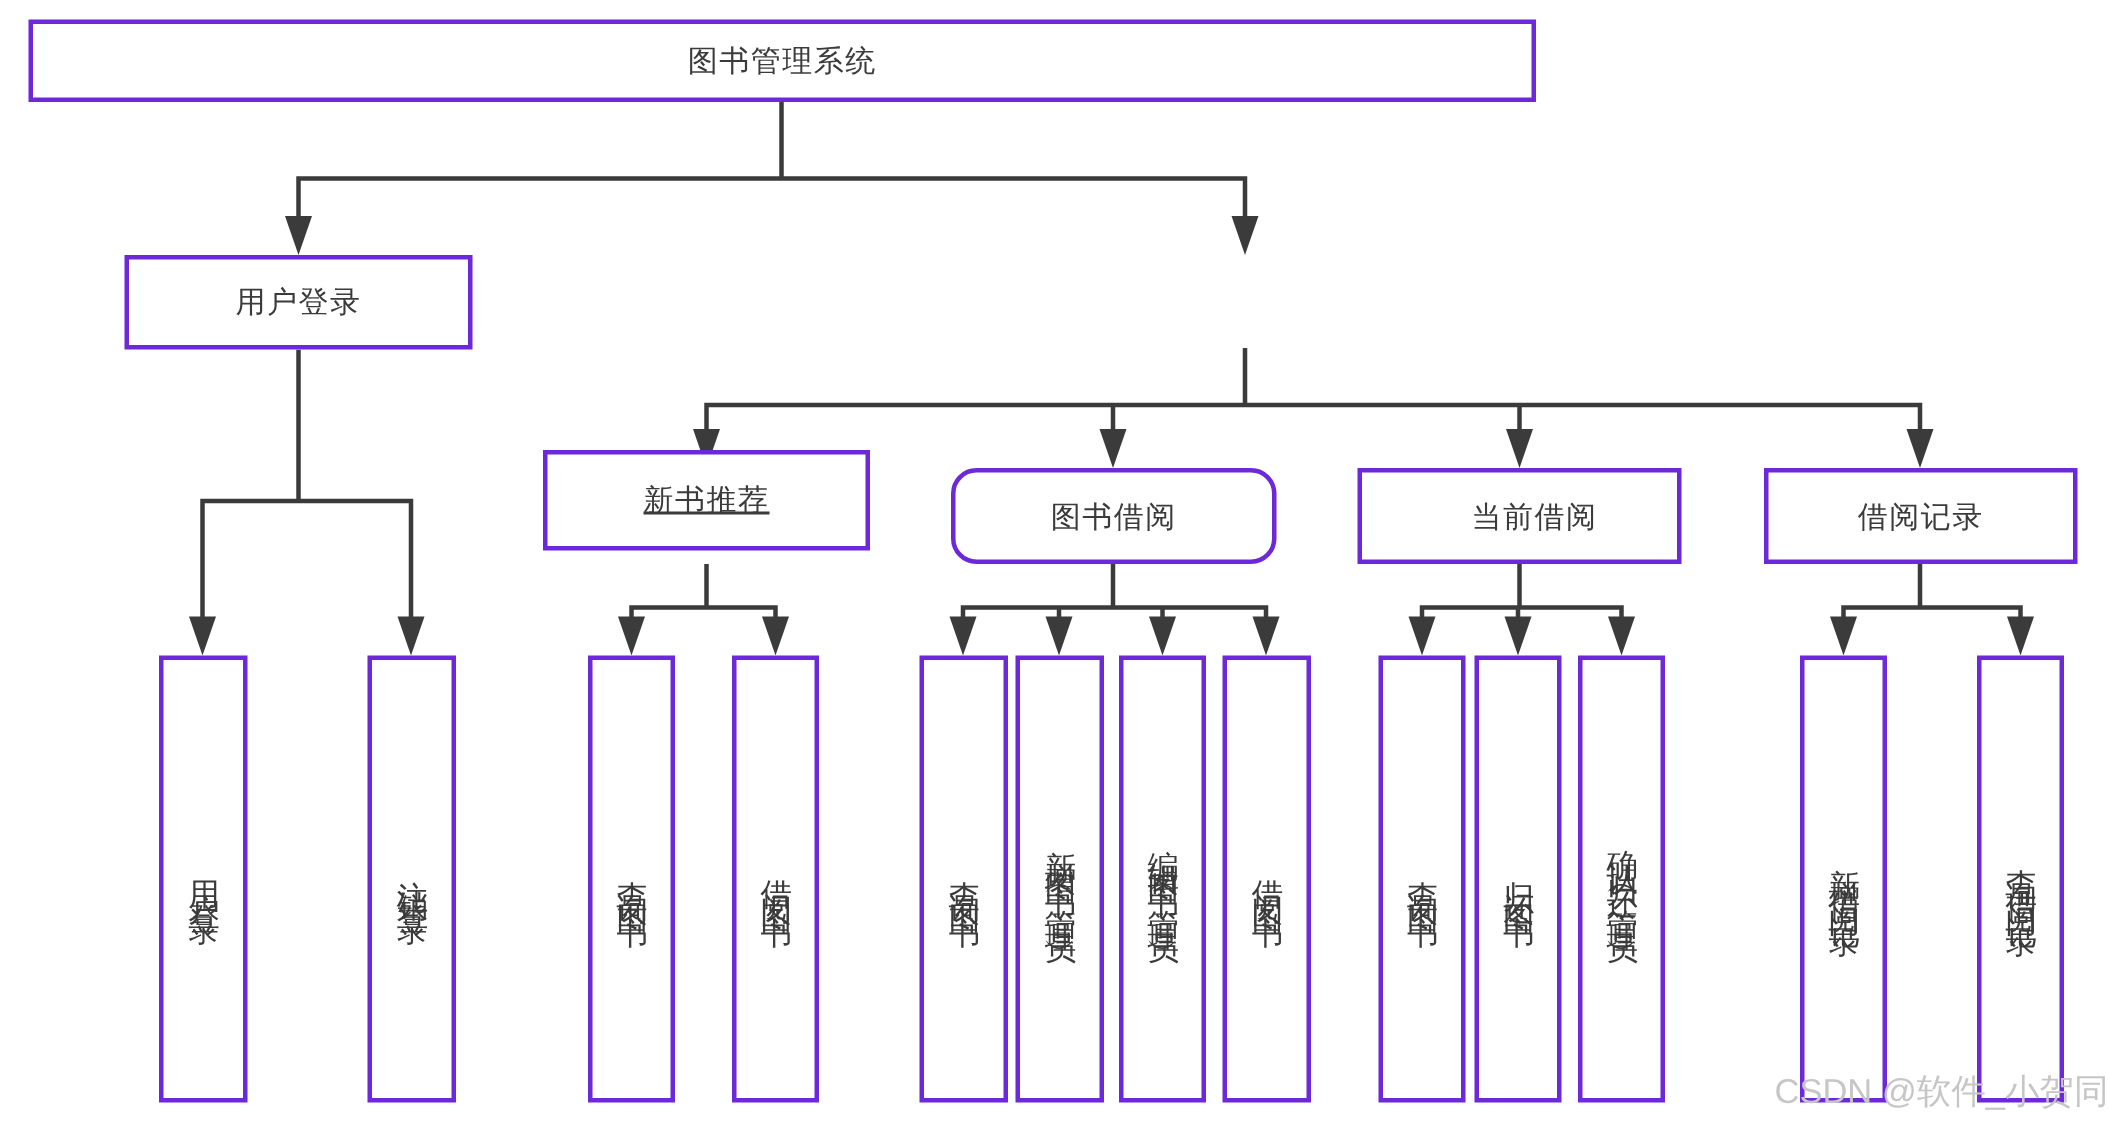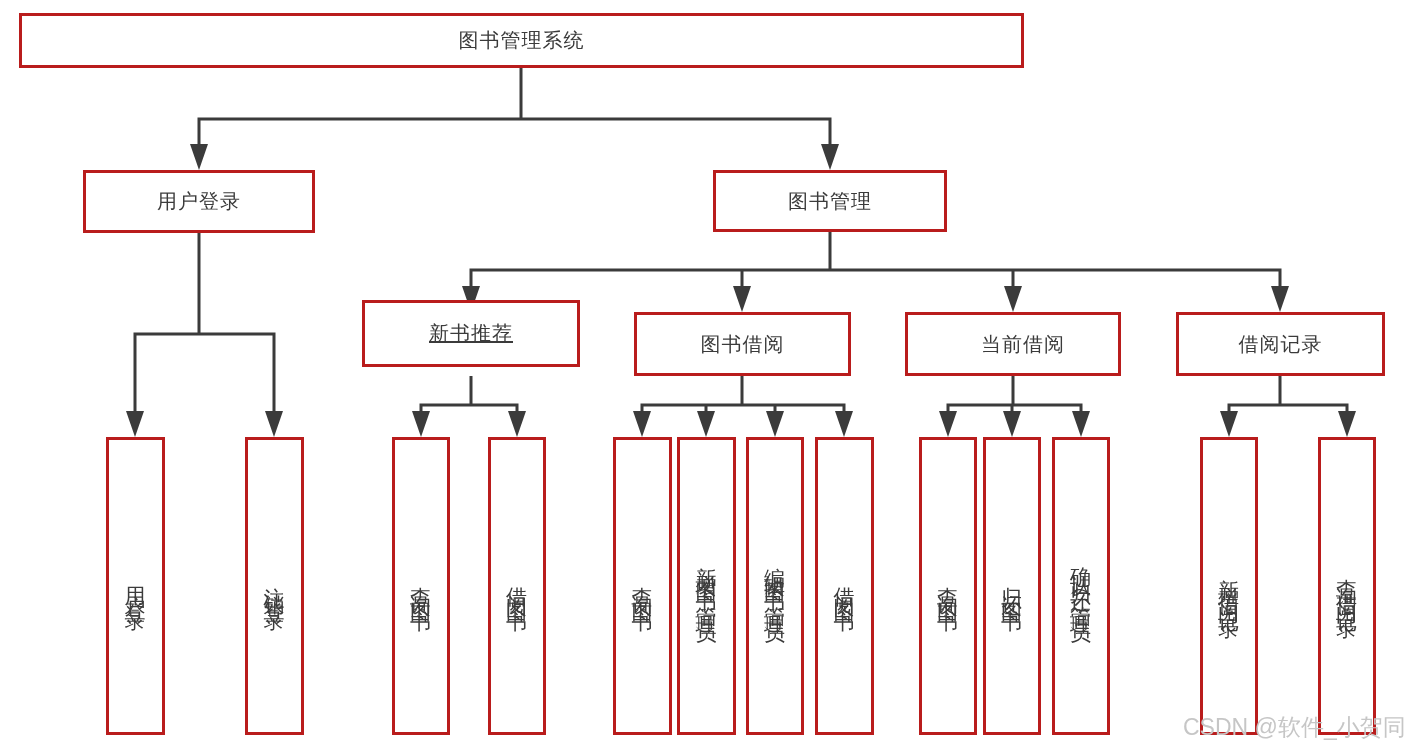--- a/index.html
+++ b/index.html
@@ -12,21 +12,21 @@
     overflow: hidden;
   }
   .wires {
     position: absolute;
     left: 0; top: 0;
     pointer-events: none;
   }
   .node {
     position: absolute;
     box-sizing: border-box;
-    border: 3px solid #b91c1c;
+    border: 3px solid #6d28d9;
     background: #ffffff;
     color: #3b3b3b;
     display: flex;
     align-items: center;
     justify-content: center;
     text-align: center;
   }
   .node.h { font-size: 20px; letter-spacing: 1px; white-space: nowrap; }
   .node.v .vlabel {
     writing-mode: vertical-rl;
@@ -98,28 +98,25 @@
     </g>
   </svg>
 
   <div class="node h" style="left:19px; top:13px; width:1005px; height:55px;">
     <span>图书管理系统</span>
   </div>
 
   <div class="node h" style="left:83px; top:170px; width:232px; height:63px;">
     <span>用户登录</span>
   </div>
-  <div class="node h" style="left:713px; top:170px; width:234px; height:62px;">
-    <span>图书管理</span>
-  </div>
 
   <div class="node h" style="left:362px; top:300px; width:218px; height:67px;text-decoration:underline;">
     <span>新书推荐</span>
   </div>
-  <div class="node h" style="left:634px; top:312px; width:217px; height:64px;">
+  <div class="node h" style="left:634px; top:312px; width:217px; height:64px;border-radius:17px;">
     <span>图书借阅</span>
   </div>
   <div class="node h" style="left:905px; top:312px; width:216px; height:64px;padding-left:20px;">
     <span>当前借阅</span>
   </div>
   <div class="node h" style="left:1176px; top:312px; width:209px; height:64px;">
     <span>借阅记录</span>
   </div>
 
   <div class="node v" style="left:106px; top:437px; width:59px; height:298px;">

